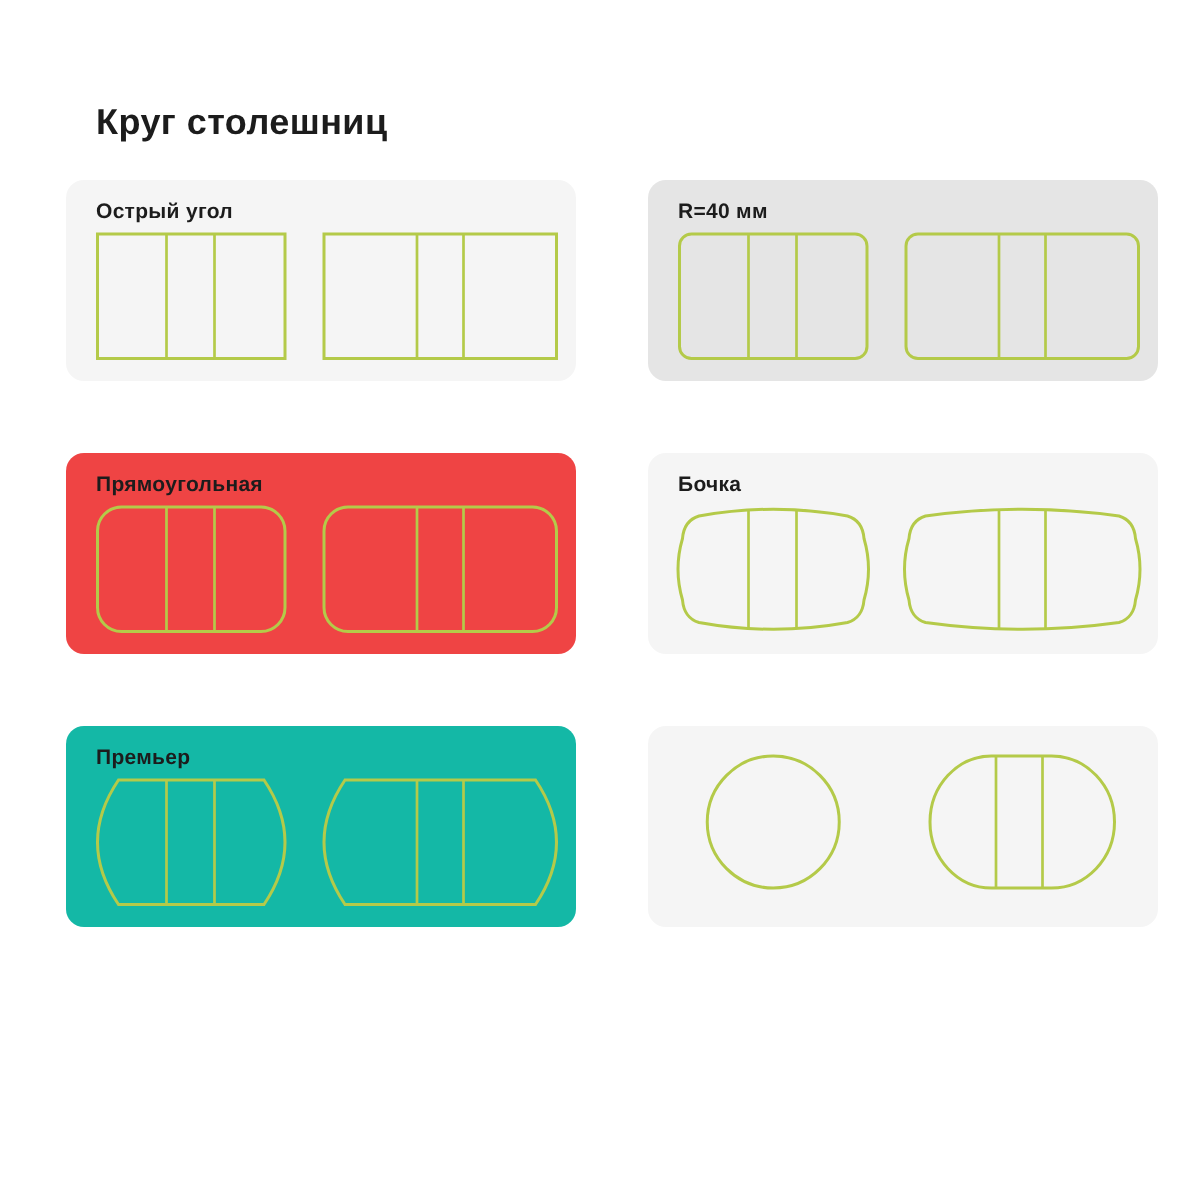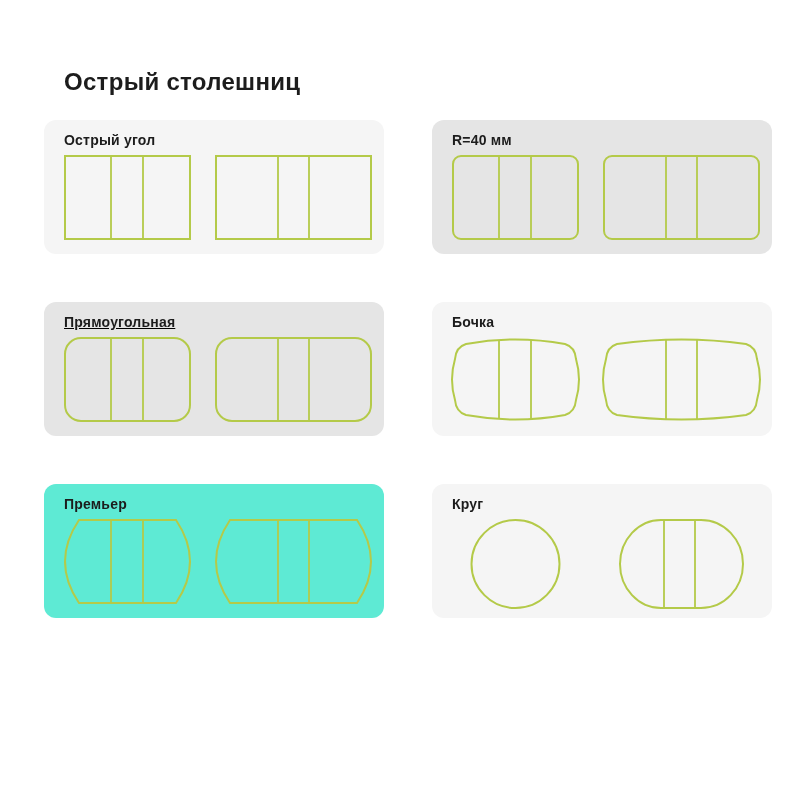--- a/index.html
+++ b/index.html
@@ -49,21 +49,21 @@
     align-items: flex-start;
     gap: 24px;
     margin-top: 7px;
   }
   .shapes-row svg { display: block; overflow: visible; }
 </style>
 </head>
 <body>
 
 <div class="page">
-  <h1 class="page-title">Острый столешниц</h1>
+  <h1 class="page-title">Круг столешниц</h1>
   <div class="cards-grid">
       <div class="shape-card" style="background: rgb(245, 245, 245);">
     <div class="card-label">Острый угол</div>
     <div class="shapes-row">
           <svg width="127" height="85" viewBox="0 0 127 85">
             <rect x="1" y="1" width="125" height="83" stroke-width="2" fill="none" stroke="#b4ca49"></rect>
             <line x1="47" y1="1" x2="47" y2="84" stroke-width="1.8" fill="none" stroke="#b4ca49"></line>
             <line x1="79" y1="1" x2="79" y2="84" stroke-width="1.8" fill="none" stroke="#b4ca49"></line>
           </svg>
           <svg width="157" height="85" viewBox="0 0 157 85">
@@ -81,21 +81,21 @@
             <line x1="47" y1="1" x2="47" y2="84" stroke-width="1.8" fill="none" stroke="#b4ca49"></line>
             <line x1="79" y1="1" x2="79" y2="84" stroke-width="1.8" fill="none" stroke="#b4ca49"></line>
           </svg>
           <svg width="157" height="85" viewBox="0 0 157 85">
             <rect x="1" y="1" width="155" height="83" rx="8" stroke-width="2" fill="none" stroke="#b4ca49"></rect>
             <line x1="63" y1="1" x2="63" y2="84" stroke-width="1.8" fill="none" stroke="#b4ca49"></line>
             <line x1="94" y1="1" x2="94" y2="84" stroke-width="1.8" fill="none" stroke="#b4ca49"></line>
           </svg>
         </div>
   </div>
-      <div class="shape-card" style="background: #e5e5e5; text-decoration: underline;">
+      <div class="shape-card" style="background: #ef4444;">
     <div class="card-label">Прямоугольная</div>
     <div class="shapes-row">
           <svg width="127" height="85" viewBox="0 0 127 85">
             <rect x="1" y="1" width="125" height="83" rx="16" stroke-width="2" fill="none" stroke="#b4ca49"></rect>
             <line x1="47" y1="1" x2="47" y2="84" stroke-width="1.8" fill="none" stroke="#b4ca49"></line>
             <line x1="79" y1="1" x2="79" y2="84" stroke-width="1.8" fill="none" stroke="#b4ca49"></line>
           </svg>
           <svg width="157" height="85" viewBox="0 0 157 85">
             <rect x="1" y="1" width="155" height="83" rx="16" stroke-width="2" fill="none" stroke="#b4ca49"></rect>
             <line x1="63" y1="1" x2="63" y2="84" stroke-width="1.8" fill="none" stroke="#b4ca49"></line>
@@ -111,37 +111,36 @@
             <line x1="47" y1="3" x2="47" y2="82" stroke-width="1.8" fill="none" stroke="#b4ca49"></line>
             <line x1="79" y1="3" x2="79" y2="82" stroke-width="1.8" fill="none" stroke="#b4ca49"></line>
           </svg>
           <svg width="157" height="85" viewBox="0 0 157 85">
             <path d="M 14 7 Q 78.5 -2 143 7 Q 153 10 154 22 Q 160 42.5 154 63 Q 153 75 143 78 Q 78.5 87 14 78 Q 4 75 3 63 Q -3 42.5 3 22 Q 4 10 14 7 Z" stroke-width="2" fill="none" stroke="#b4ca49"></path>
             <line x1="63" y1="3" x2="63" y2="82" stroke-width="1.8" fill="none" stroke="#b4ca49"></line>
             <line x1="94" y1="3" x2="94" y2="82" stroke-width="1.8" fill="none" stroke="#b4ca49"></line>
           </svg>
         </div>
   </div>
-      <div class="shape-card" style="background: #5eead4;">
+      <div class="shape-card" style="background: #14b8a6;">
     <div class="card-label">Премьер</div>
     <div class="shapes-row">
           <svg width="127" height="85" viewBox="0 0 127 85">
             <path d="M 15 1 L 112 1 Q 140 42.5 112 84 L 15 84 Q -13 42.5 15 1 Z" stroke-width="2" fill="none" stroke="#b4ca49"></path>
             <line x1="47" y1="1" x2="47" y2="84" stroke-width="1.8" fill="none" stroke="#b4ca49"></line>
             <line x1="79" y1="1" x2="79" y2="84" stroke-width="1.8" fill="none" stroke="#b4ca49"></line>
           </svg>
           <svg width="157" height="85" viewBox="0 0 157 85">
             <path d="M 15 1 L 142 1 Q 170 42.5 142 84 L 15 84 Q -13 42.5 15 1 Z" stroke-width="2" fill="none" stroke="#b4ca49"></path>
             <line x1="63" y1="1" x2="63" y2="84" stroke-width="1.8" fill="none" stroke="#b4ca49"></line>
             <line x1="94" y1="1" x2="94" y2="84" stroke-width="1.8" fill="none" stroke="#b4ca49"></line>
           </svg>
         </div>
   </div>
       <div class="shape-card" style="background: rgb(245, 245, 245);">
-    <div class="card-label">Круг</div>
     <div class="shapes-row">
           <svg width="127" height="90" viewBox="0 0 127 90">
             <circle cx="63.5" cy="45" r="44" stroke-width="2" fill="none" stroke="#b4ca49"></circle>
           </svg>
           <svg width="157" height="90" viewBox="0 0 157 90">
             <path d="M 58 1 H 98 A 42 44 0 0 1 98 89 H 58 A 41 44 0 0 1 58 1 Z" stroke-width="2" fill="none" stroke="#b4ca49"></path>
             <line x1="61" y1="1" x2="61" y2="89" stroke-width="1.8" fill="none" stroke="#b4ca49"></line>
             <line x1="92" y1="1" x2="92" y2="89" stroke-width="1.8" fill="none" stroke="#b4ca49"></line>
           </svg>
         </div>

